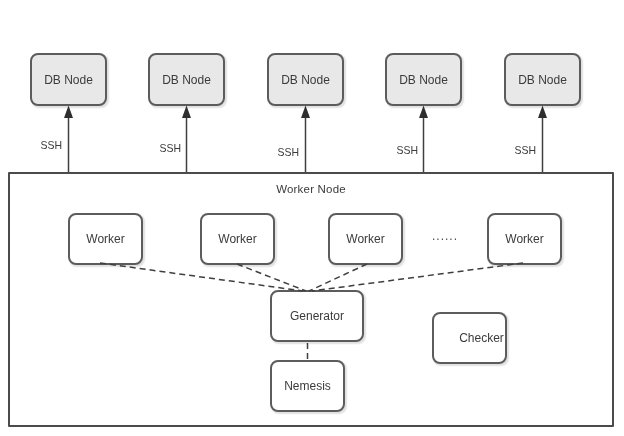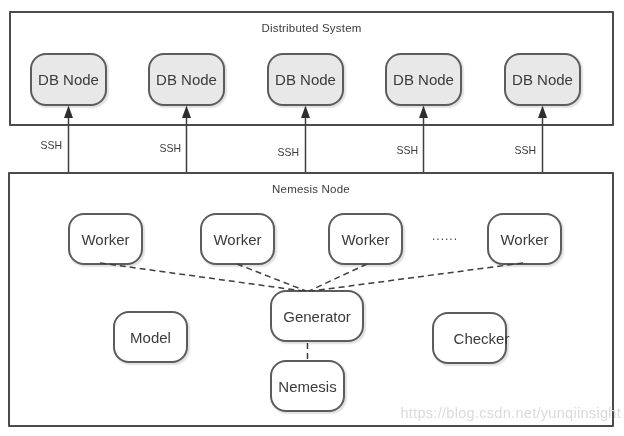--- a/index.html
+++ b/index.html
@@ -25,26 +25,26 @@
     width: 100%;
     text-align: center;
     font-size: 11.5px;
     color: #3b3b3b;
     letter-spacing: 0.2px;
   }
   .node {
     position: absolute;
     box-sizing: border-box;
     border: 2px solid #5c5c5c;
-    border-radius: 16px;
+    border-radius: 8px;
     background: #ffffff;
     display: flex;
     align-items: center;
     justify-content: center;
-    font-size: 15px;
+    font-size: 12px;
     color: #3b3b3b;
     box-shadow: 1.5px 1.5px 1.5px rgba(0,0,0,0.12);
   }
   .db-node { background: #e8e8e8; }
   .ssh-label {
     position: absolute;
     width: 32px;
     text-align: right;
     font-size: 10.5px;
     color: #3b3b3b;
@@ -72,53 +72,48 @@
     font-size: 14.5px;
     color: #dadada;
     letter-spacing: 0.3px;
   }
 </style>
 </head>
 <body>
 
 <div class="canvas">
 
-  <div class="outer-box" style="left:9px; top:11px; width:605px; height:115px;">
-    <div class="outer-title">Distributed System</div>
-  </div>
 
   <div class="node db-node" style="left:30px; top:53px; width:77px; height:53px;">DB Node</div>
   <div class="node db-node" style="left:148px; top:53px; width:77px; height:53px;">DB Node</div>
   <div class="node db-node" style="left:267px; top:53px; width:77px; height:53px;">DB Node</div>
   <div class="node db-node" style="left:385px; top:53px; width:77px; height:53px;">DB Node</div>
   <div class="node db-node" style="left:504px; top:53px; width:77px; height:53px;">DB Node</div>
 
   <div class="ssh-label" style="left:30px; top:139px;">SSH</div>
   <div class="ssh-label" style="left:149px; top:142px;">SSH</div>
   <div class="ssh-label" style="left:267px; top:146px;">SSH</div>
   <div class="ssh-label" style="left:386px; top:144px;">SSH</div>
   <div class="ssh-label" style="left:504px; top:144px;">SSH</div>
 
   <div class="outer-box" style="left:8px; top:172px; width:606px; height:255px;">
-    <div class="outer-title">Nemesis Node</div>
+    <div class="outer-title">Worker Node</div>
   </div>
 
   <div class="node" style="left:68px; top:213px; width:75px; height:52px;">Worker</div>
   <div class="node" style="left:200px; top:213px; width:75px; height:52px;">Worker</div>
   <div class="node" style="left:328px; top:213px; width:75px; height:52px;">Worker</div>
   <div class="dots">......</div>
   <div class="node" style="left:487px; top:213px; width:75px; height:52px;">Worker</div>
 
-  <div class="node" style="left:113px; top:311px; width:75px; height:52px;">Model</div>
   <div class="node" style="left:270px; top:290px; width:94px; height:52px;">Generator</div>
   <div class="node" style="left:432px; top:312px; width:75px; height:52px;padding-left:24px;">Checker</div>
 
   <div class="node" style="left:270px; top:360px; width:75px; height:52px;">Nemesis</div>
 
-  <div class="watermark">https://blog.csdn.net/yunqiinsight</div>
 
   <svg class="connector-layer" viewBox="0 0 624 436">
 
     <g stroke="#3f3f3f" stroke-width="1.5">
       <line x1="68.5" y1="172" x2="68.5" y2="117"></line>
       <line x1="186.5" y1="172" x2="186.5" y2="117"></line>
       <line x1="305.5" y1="172" x2="305.5" y2="117"></line>
       <line x1="423.5" y1="172" x2="423.5" y2="117"></line>
       <line x1="542.5" y1="172" x2="542.5" y2="117"></line>
     </g>

